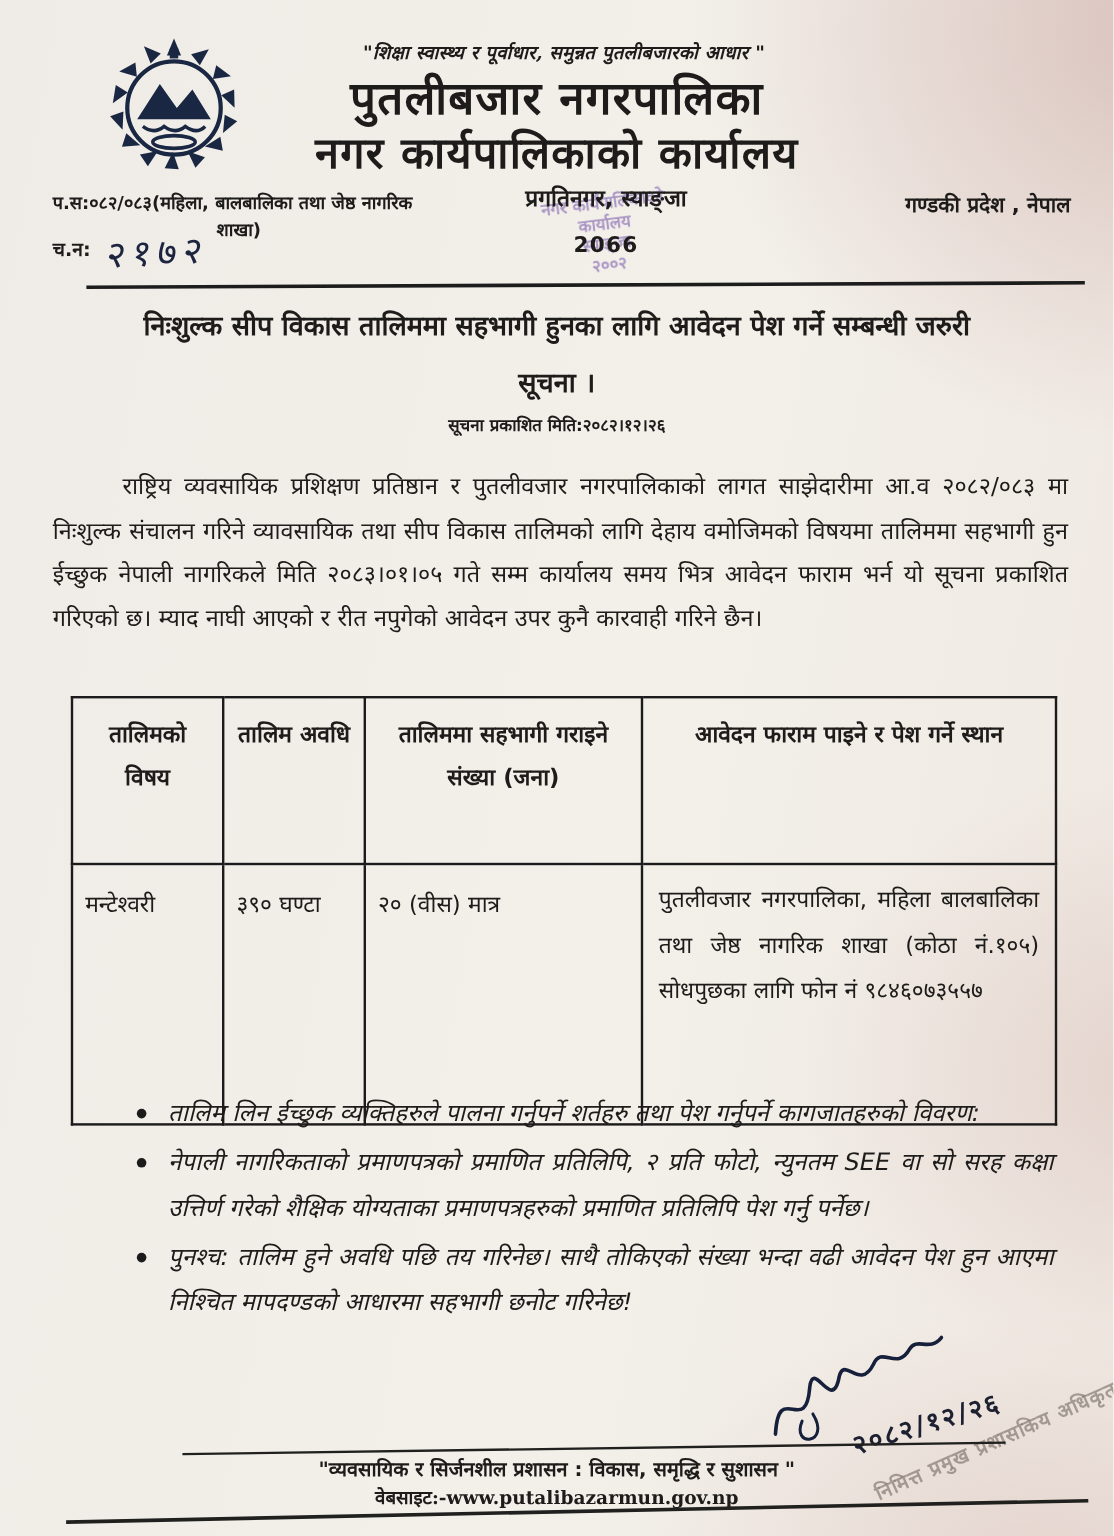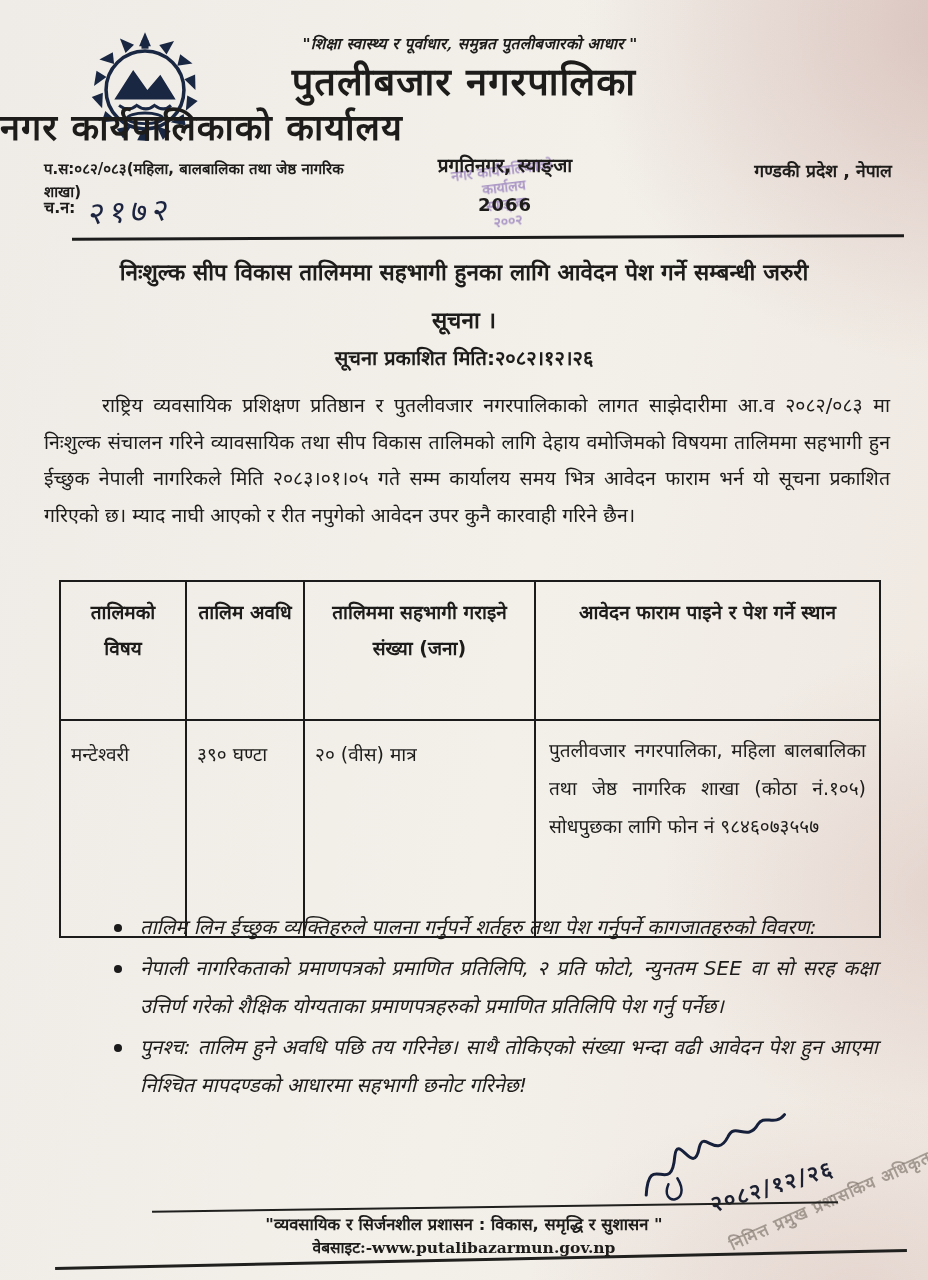--- a/index.html
+++ b/index.html
@@ -18,46 +18,46 @@
   }
   .abs{position:absolute;}
 
   
   .emblem{left:86px;top:28px;width:118px;height:124px;}
   .tagline{left:180px;top:32px;width:580px;text-align:center;
     font-family:"DejaVu Serif","Liberation Serif",serif;
     font-size:15.5px;font-weight:700;font-style:italic;letter-spacing:.2px;}
   .title{left:0;top:54px;width:100%;text-align:center;margin:0;
     font-size:38px;font-weight:700;letter-spacing:1px;}
-  .subtitle{left:0;top:102px;width:100%;margin:0;
+  .subtitle{left:0;top:102px;width:100%;text-align:center;margin:0;
     font-size:36px;font-weight:700;letter-spacing:1px;}
 
   .ref-left{left:44px;top:158px;width:310px;font-size:15px;font-weight:700;line-height:1.5;}
-  .ref-left .l2{}
+  .ref-left .l2{text-align:center;}
   .dispatch{left:44px;top:196px;font-weight:700;}
   .dispatch .lbl{font-size:16px;vertical-align:top;}
   .dispatch .hand{
     display:inline-block;font-size:31px;font-weight:400;color:#1c2440;
     transform:skewX(-8deg) rotate(-3deg);letter-spacing:5px;margin-left:8px;line-height:1;}
   .ref-center{left:395px;top:152px;width:220px;text-align:center;}
   .place{font-size:19px;font-weight:700;position:relative;z-index:2;}
   .year{font-size:18px;font-weight:700;margin-top:16px;position:relative;z-index:2;letter-spacing:1px;}
   .ink-stamp{
     position:absolute;left:-30px;top:10px;width:280px;z-index:1;
     transform:rotate(-7deg);color:#7d5fae;opacity:.62;filter:blur(.4px);
     font-size:14px;font-weight:700;line-height:17px;text-align:center;}
   .ref-right{right:36px;top:158px;font-size:17.5px;font-weight:700;}
 
   .rule{left:72px;top:236px;width:832px;height:3px;background:#1c1c1c;transform:rotate(-.25deg);}
 
   
   .notice-head{left:50px;top:256px;width:828px;text-align:center;
     font-size:22.5px;font-weight:700;line-height:1.45;}
   .notice-head .l2{margin-top:15px;}
-  .pubdate{left:0;top:344px;width:100%;text-align:center;font-size:20px;font-weight:700;}
+  .pubdate{left:0;top:344px;width:100%;text-align:center;font-size:14px;font-weight:700;}
   .body-par{left:44px;top:388px;width:846px;margin:0;
     font-size:19.5px;line-height:36.5px;text-align:justify;text-indent:58px;}
 
   
   table.tbl{left:59px;top:580px;width:820px;border-collapse:collapse;table-layout:fixed;
     background:transparent;}
   .tbl th,.tbl td{border:2.2px solid #1b1b1b;font-size:19px;}
   .tbl th{height:125px;vertical-align:top;padding:12px 8px 0 8px;
     text-align:center;font-weight:600;line-height:1.9;}
   .tbl td{height:187px;vertical-align:top;padding:14px 10px;line-height:2.0;}

